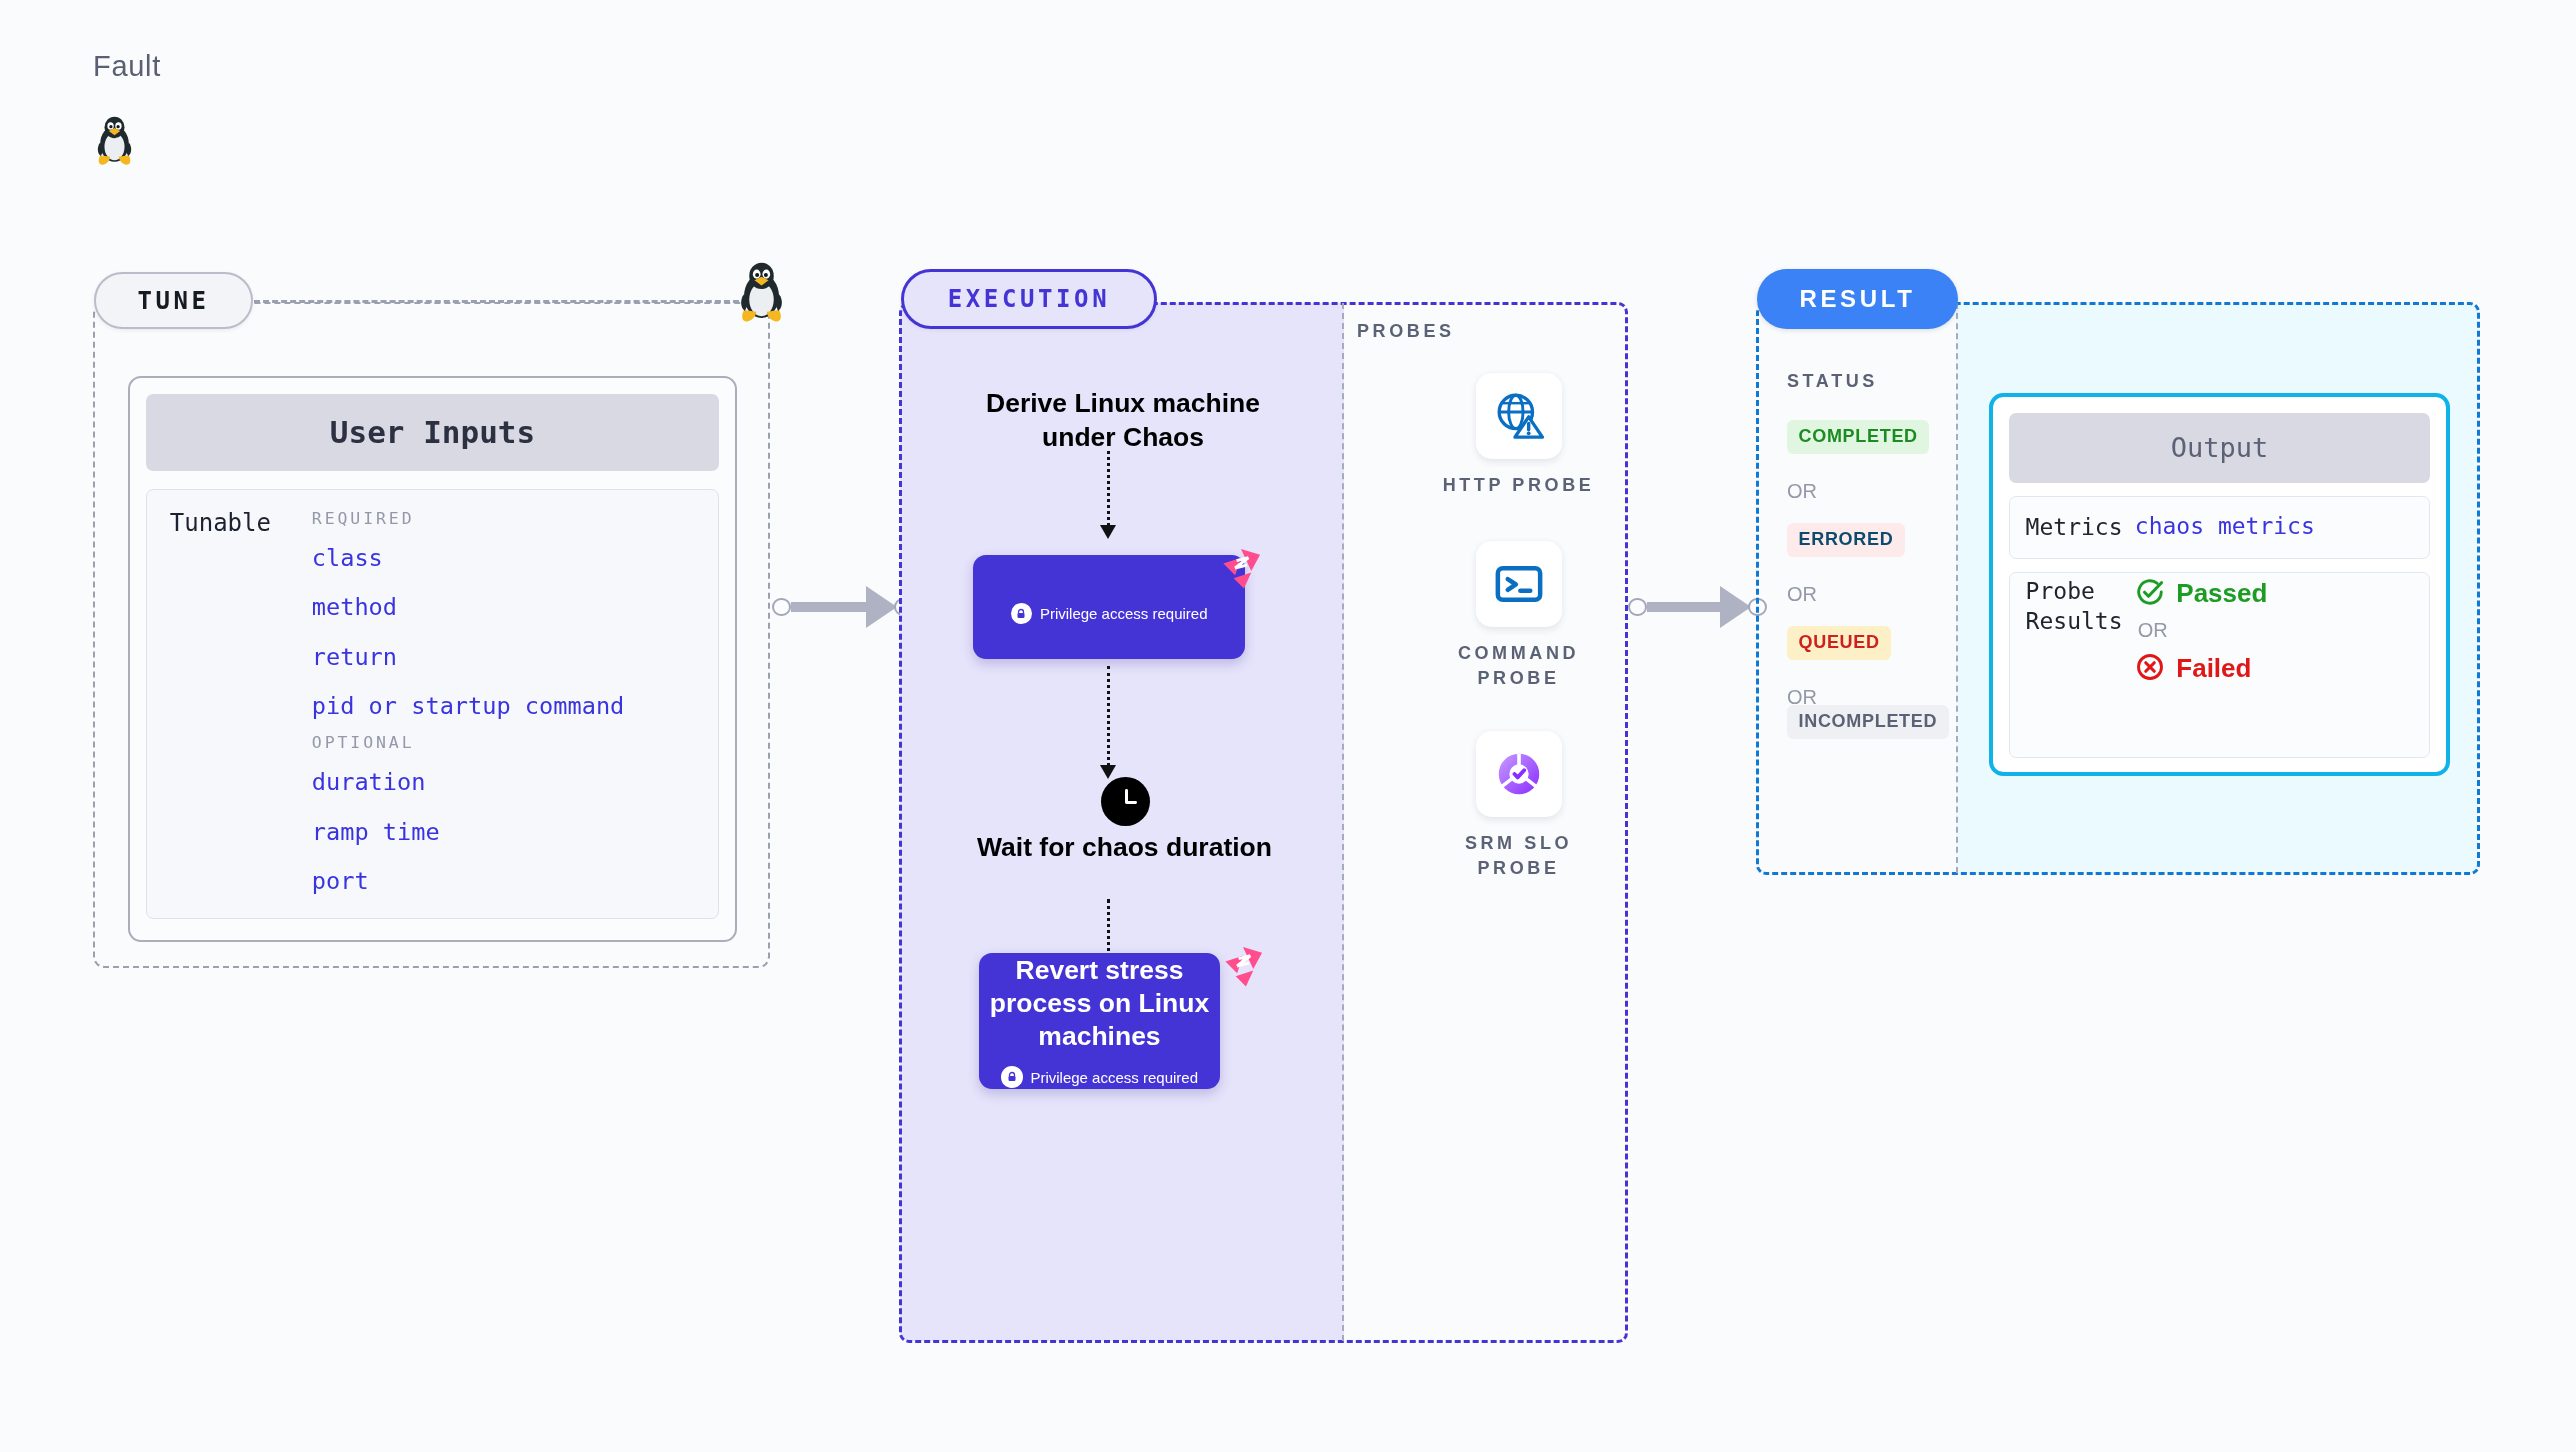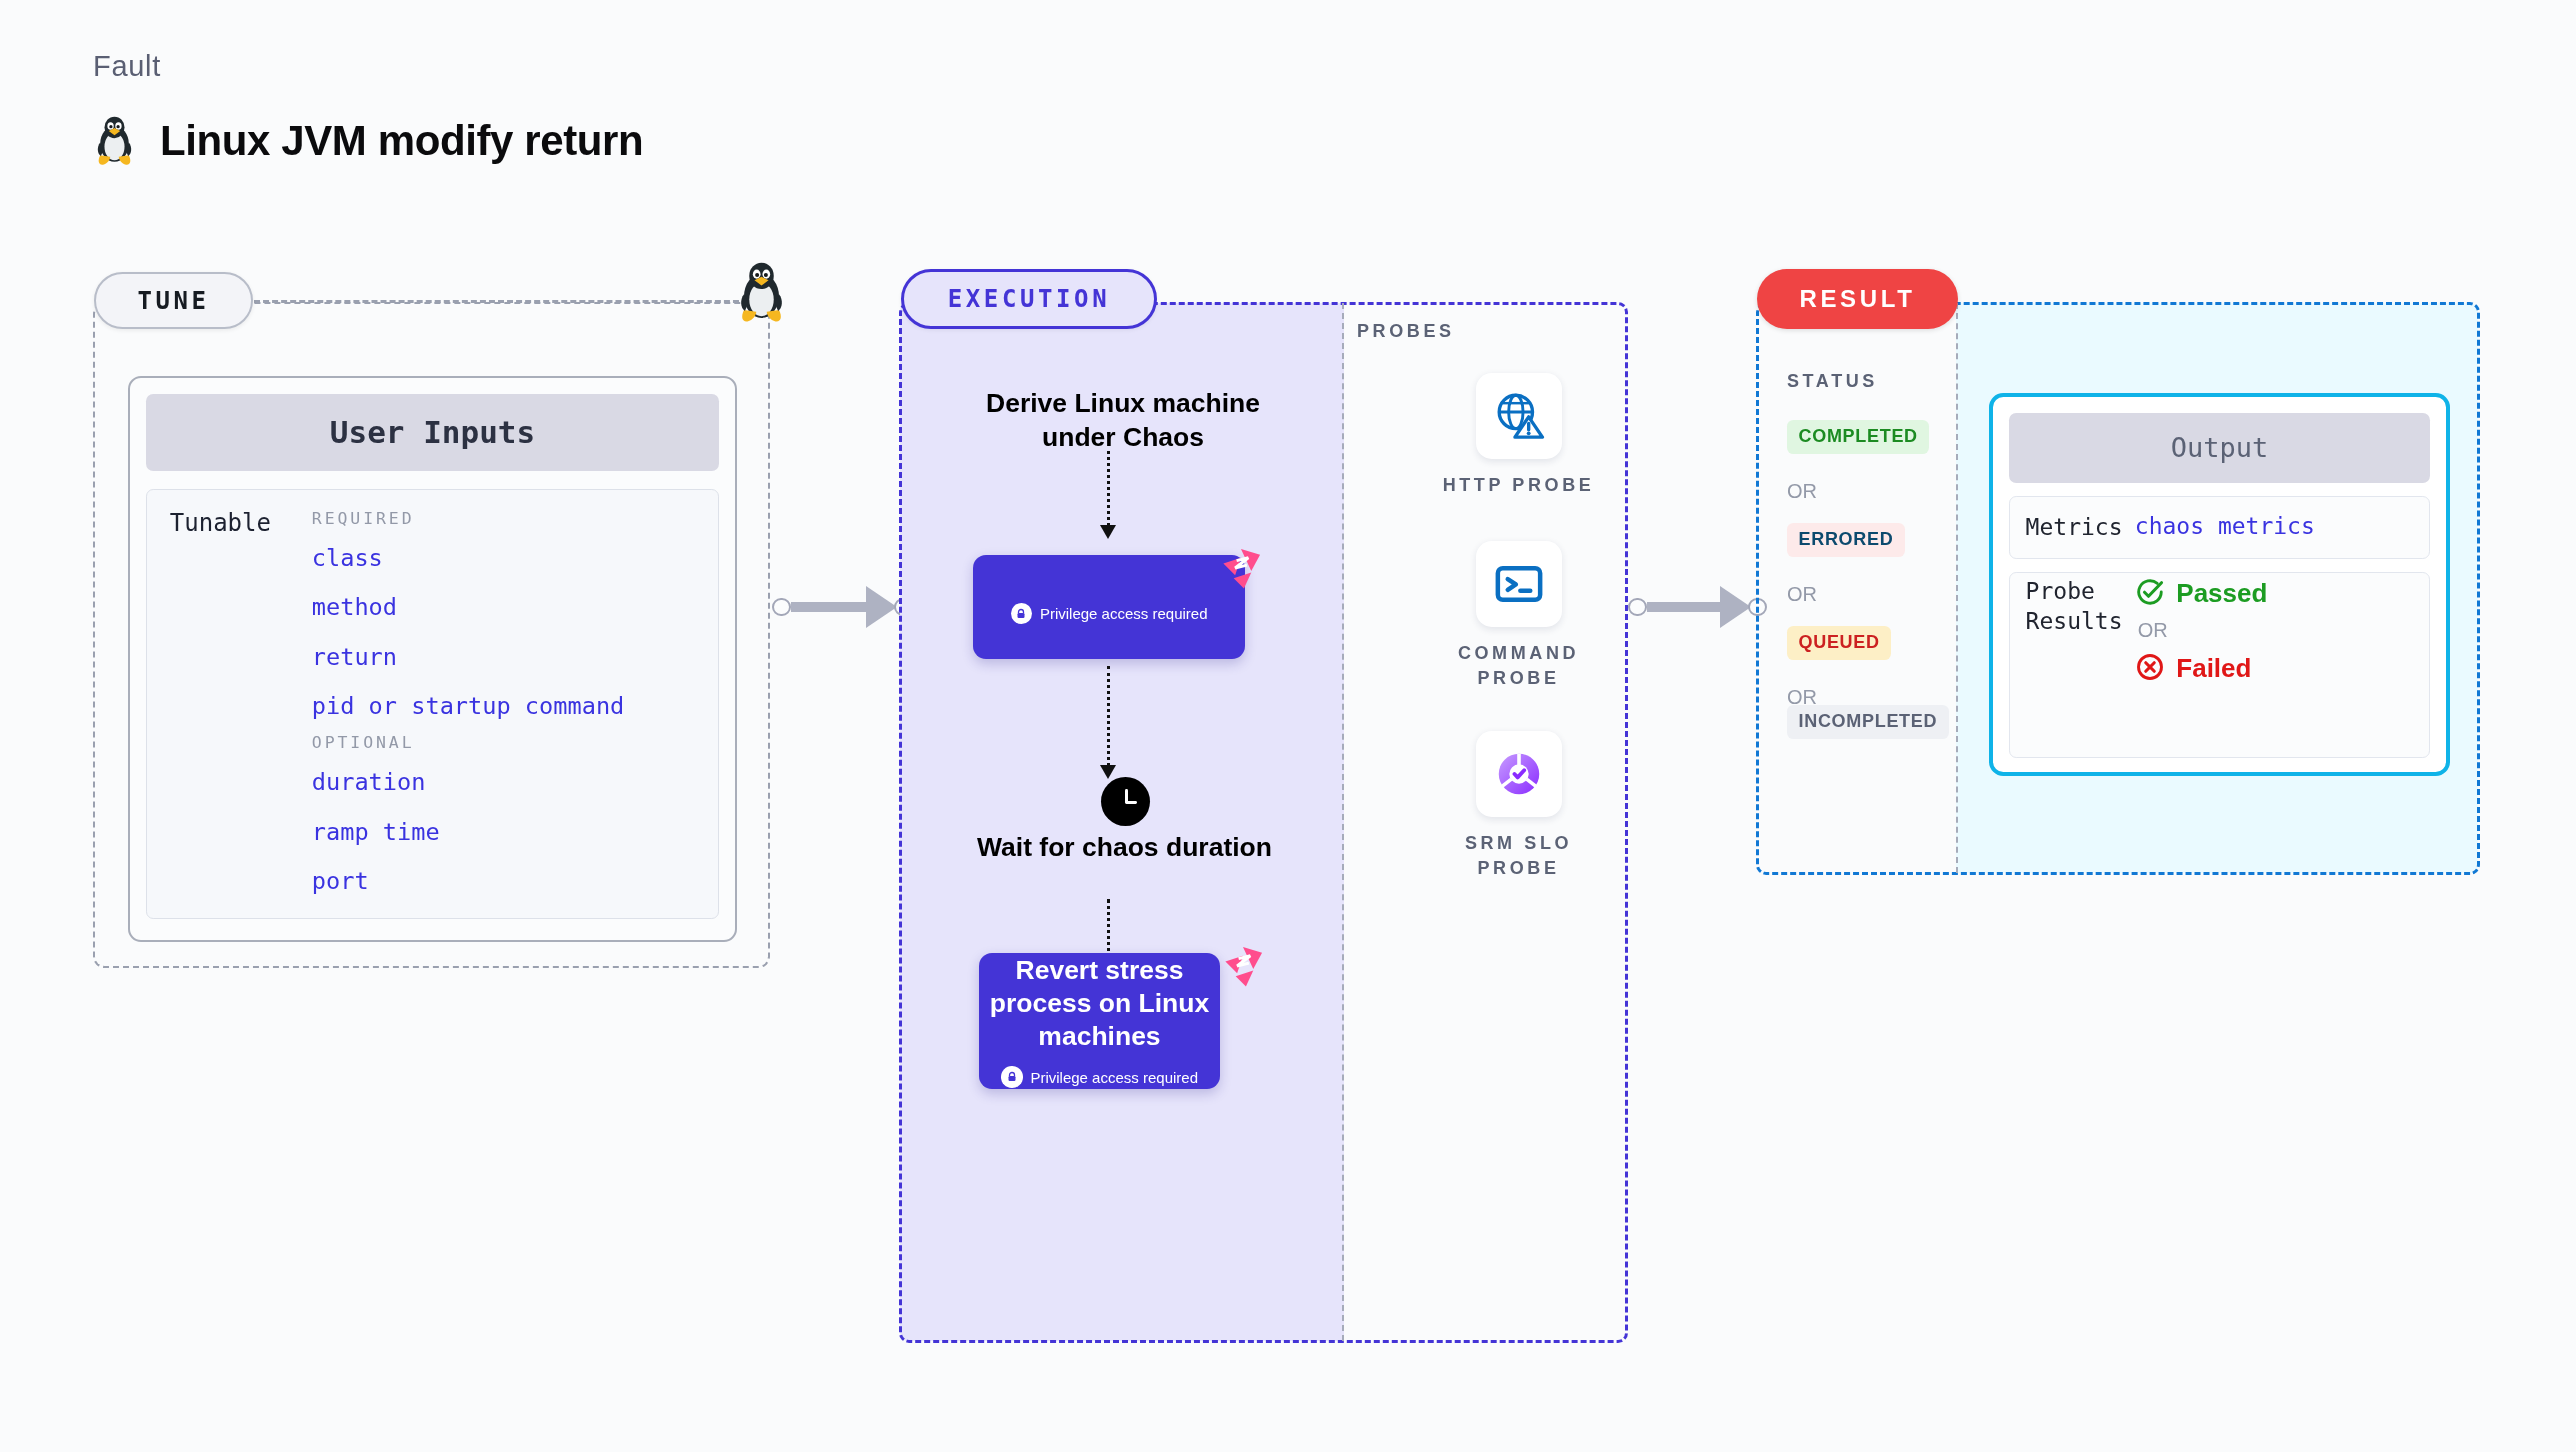--- a/index.html
+++ b/index.html
@@ -71,21 +71,21 @@
     background:#f3f4f8;border:2.9px solid #b8bdc9;color:#161b22;font-size:24px;
     box-shadow:0 1.4px 4.3px rgba(0,0,0,.07);
   }
   #exec-pill{
     left:901px;top:269px;width:256px;height:60px;border-radius:30px;
     background:#e6e4fb;border:3.6px solid #4434d6;color:#4434d6;font-size:24px;
     box-shadow:0 1.4px 4.3px rgba(0,0,0,.06);
   }
   #result-pill{
     left:1757px;top:269px;width:201px;height:60px;border-radius:30px;
-    background:#ef4444;border:none;color:#ffffff;font-size:24px;
+    background:#3b82f6;border:none;color:#ffffff;font-size:24px;
     font-family:"Liberation Sans", sans-serif;letter-spacing:3.6px;
     box-shadow:0 1.4px 5px rgba(0,0,0,.12);
   }
 
   
   #tune-dash{
     left:254px;top:300px;width:494px;height:0;
     border-top:3.6px dashed #9aa0af;
   }
 
@@ -275,21 +275,20 @@
       <ellipse cx="35.5" cy="15" rx="4.4" ry="5.2" fill="#fff"></ellipse>
       <circle cx="25" cy="16" r="2.3" fill="#15191c"></circle>
       <circle cx="35" cy="16" r="2.3" fill="#15191c"></circle>
       <path d="M22 22 L30 18 L38 22 L30 28 Z" fill="#f5b720"></path>
       <path d="M10 56 C6 64 8 70 14 69 C20 68 24 62 24 58 Z" fill="#f5b720"></path>
       <path d="M50 56 C54 64 52 70 46 69 C40 68 36 62 36 58 Z" fill="#f5b720"></path>
       <path d="M10 38 C5 44 6 54 11 57 L15 48 Z" fill="#20292e"></path>
       <path d="M50 38 C55 44 54 54 49 57 L45 48 Z" fill="#20292e"></path>
     </svg>
   </span>
-  <span id="fault-title">Linux JVM modify return</span>
 </div>
 
 <div class="region" id="tune-region"></div>
 <div class="abs" id="tune-dash"></div>
 <div class="pill" id="tune-pill">TUNE</div>
 
 <div class="abs" style="left:735px;top:261px;">
   <svg class="tux" width="53" height="63" viewBox="0 0 60 72" aria-hidden="true">
     <ellipse cx="30" cy="40" rx="20" ry="25" fill="#20292e"></ellipse>
     <ellipse cx="30" cy="44" rx="14" ry="19" fill="#eceff1"></ellipse>

